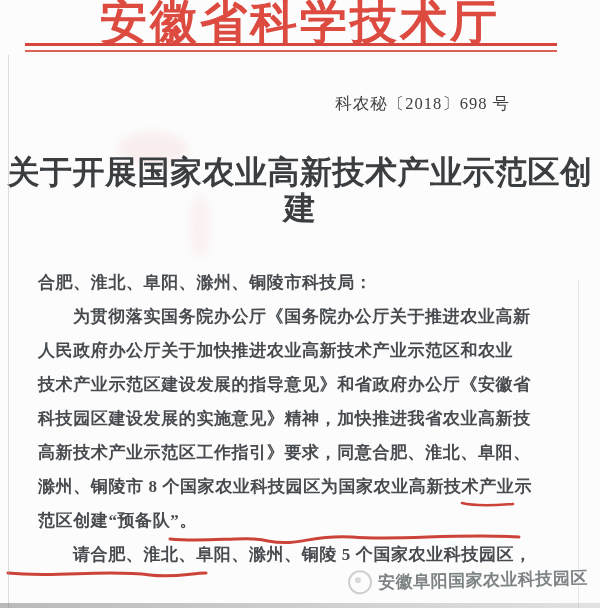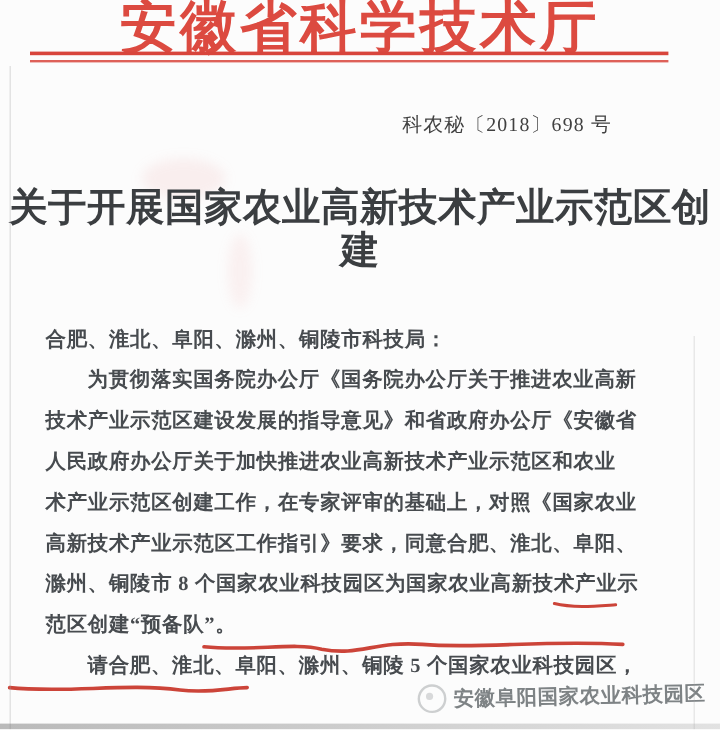--- a/index.html
+++ b/index.html
@@ -129,23 +129,23 @@
   <div class="smudge-1"></div>
   <div class="smudge-2"></div>
 
   <div class="notice-title">
     <div>关于开展国家农业高新技术产业示范区创建</div>
   </div>
 
   <div class="body-text">
     <div class="body-line">合肥、淮北、阜阳、滁州、铜陵市科技局：</div>
     <div class="body-line indent">为贯彻落实国务院办公厅《国务院办公厅关于推进农业高新</div>
+    <div class="body-line">人民政府办公厅关于加快推进农业高新技术产业示范区和农业</div>
     <div class="body-line">技术产业示范区建设发展的指导意见》和省政府办公厅《安徽省</div>
-    <div class="body-line">人民政府办公厅关于加快推进农业高新技术产业示范区和农业</div>
-    <div class="body-line">术产业示范区创建工作，在专家评审的基础上，对照《国家农业</div>
+    <div class="body-line">科技园区建设发展的实施意见》精神，加快推进我省农业高新技</div>
     <div class="body-line">高新技术产业示范区工作指引》要求，同意合肥、淮北、阜阳、</div>
     <div class="body-line">滁州、铜陵市 8 个国家农业科技园区为国家农业高新技术产业示</div>
     <div class="body-line">范区创建“预备队”。</div>
     <div class="body-line indent">请合肥、淮北、阜阳、滁州、铜陵 5 个国家农业科技园区，</div>
   </div>
 
   <svg class="underline-layer" viewBox="0 0 600 608" xmlns="http://www.w3.org/2000/svg">
     <path d="M462,503 C478,507 498,505 513,504" fill="none" stroke="#c93a2e" stroke-width="2.6" stroke-linecap="round" opacity="0.95"></path>
     <path d="M170,539 C210,543 245,535 268,541 C300,547 312,534 352,537 C400,541 455,533 519,537" fill="none" stroke="#c93a2e" stroke-width="3" stroke-linecap="round" opacity="0.95"></path>
     <path d="M8,573 C55,578 105,569 150,575 C175,578 192,573 206,573" fill="none" stroke="#c93a2e" stroke-width="3" stroke-linecap="round" opacity="0.95"></path>

